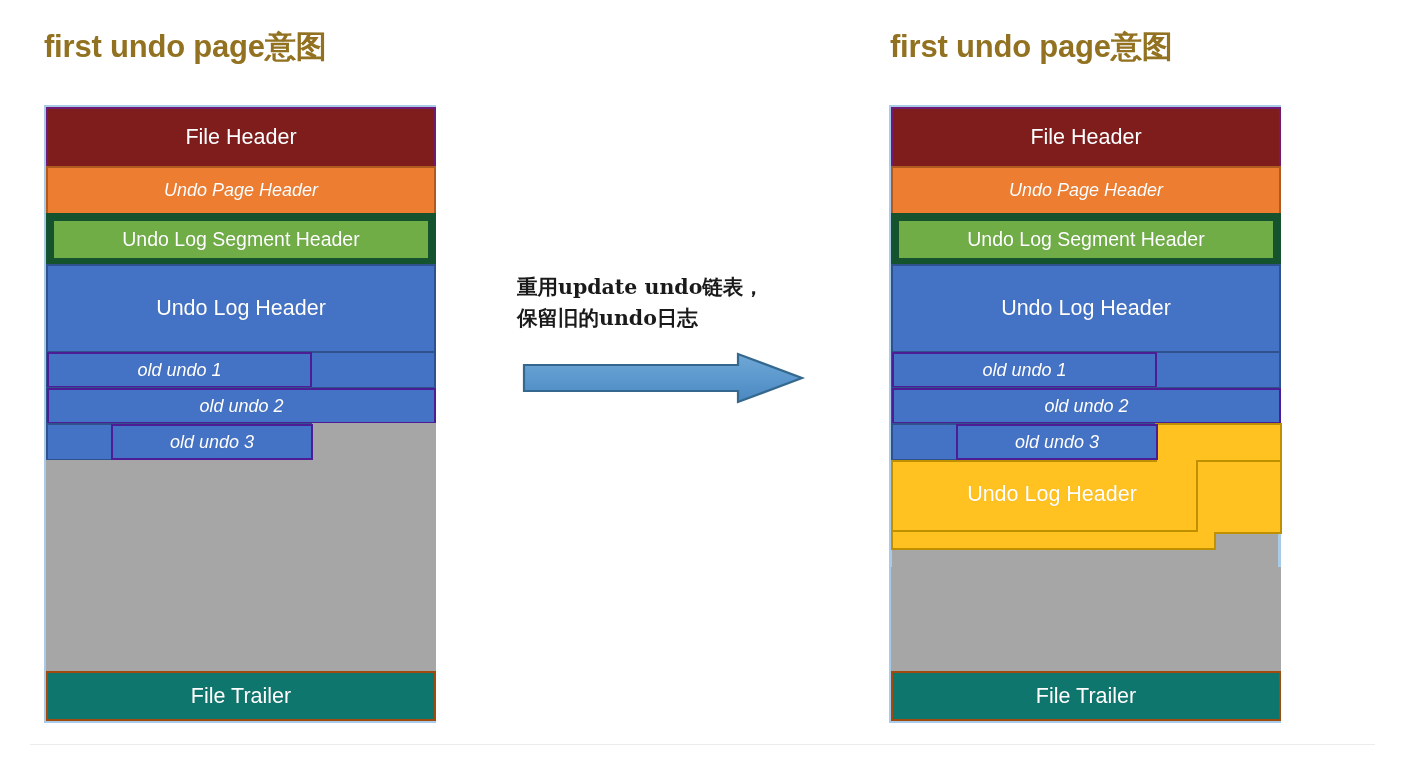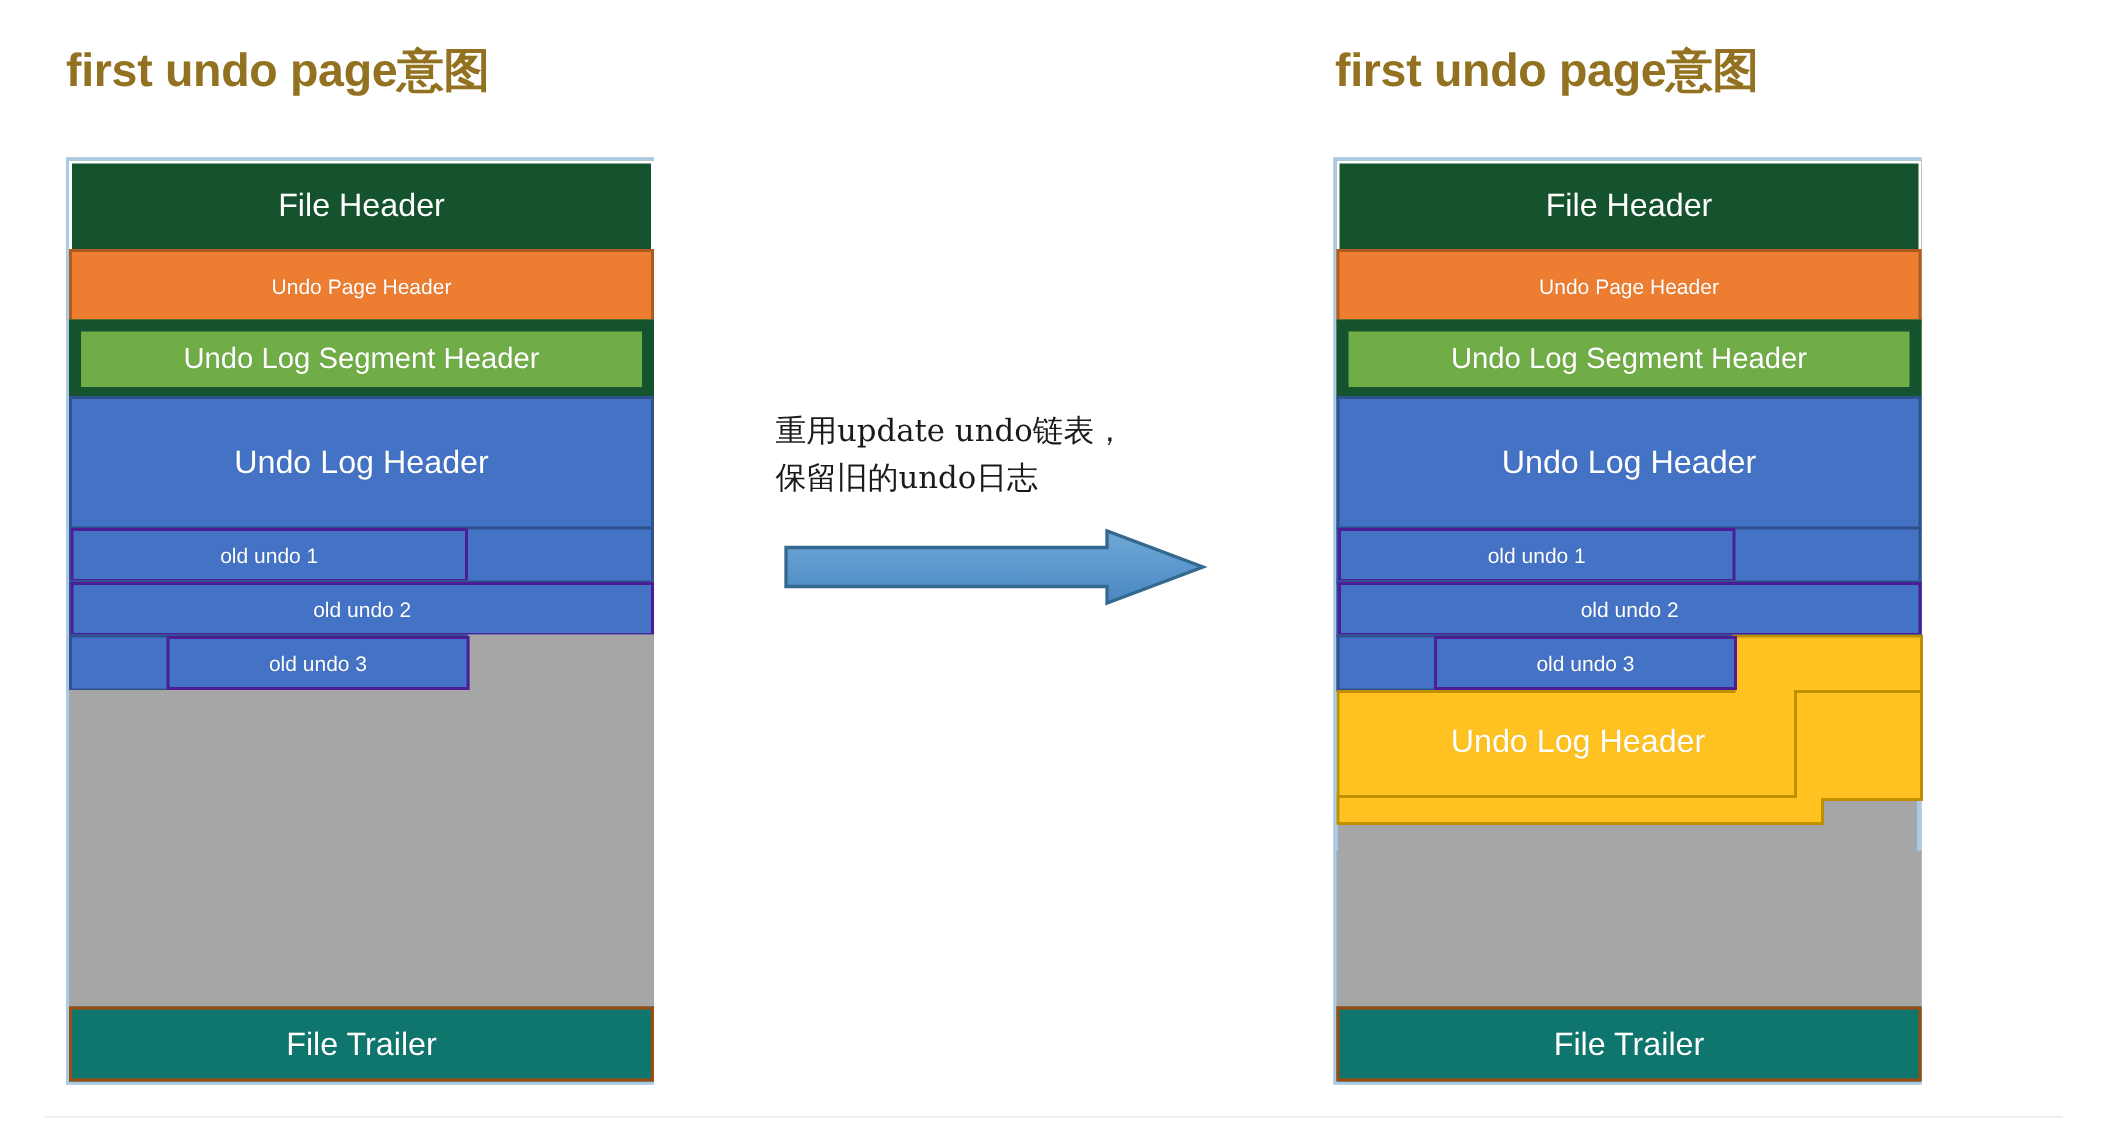--- a/index.html
+++ b/index.html
@@ -42,42 +42,42 @@
     position:absolute;
     box-sizing:border-box;
     display:flex;
     align-items:center;
     justify-content:center;
     color:#ffffff;
     white-space:nowrap;
     text-shadow:0 0 1px rgba(0,0,0,.12);
   }
 
-  .b-fileheader{background:#14532d;border:2px solid #ffffff;}
+  .b-fileheader{background:#7f1d1d;border:2px solid #701a75;}
   .b-pageheader{background:#ed7d31;border:2px solid #ae5a21;}
   .b-segheader {background:#70ad47;border:8px solid #14532d;}
   .b-logheader {background:#4472c4;border:2px solid #2f528f;}
   .b-trailer   {background:#0f766e;border:2px solid #a04a0e;}
   .b-free      {background:#a6a6a6;border:none;}
 
   .b-undo{
     background:#4472c4;border:2px solid #4c1d95;
   }
 
   .fs19{font-size:19.5px;}
-  .fs20{font-size:14px;}
+  .fs20{font-size:18px;font-style:italic;}
   .fs21{font-size:21.5px;}
 
   
   #caption{
     position:absolute;
     left:517px;top:272px;width:320px;
     font-family:"DejaVu Serif","Liberation Serif",serif;
     font-size:20.5px;
-    font-weight:normal;
+    font-weight:bold;
     color:#1a1a1a;
     line-height:31px;
     white-space:pre-line;
   }
   #arrow-wrap{position:absolute;left:520px;top:352px;width:290px;height:52px;}
   #arrow-wrap svg{display:block;}
 
   
   #bottom-rule{
     position:absolute;left:30px;top:744px;width:1345px;height:1px;

